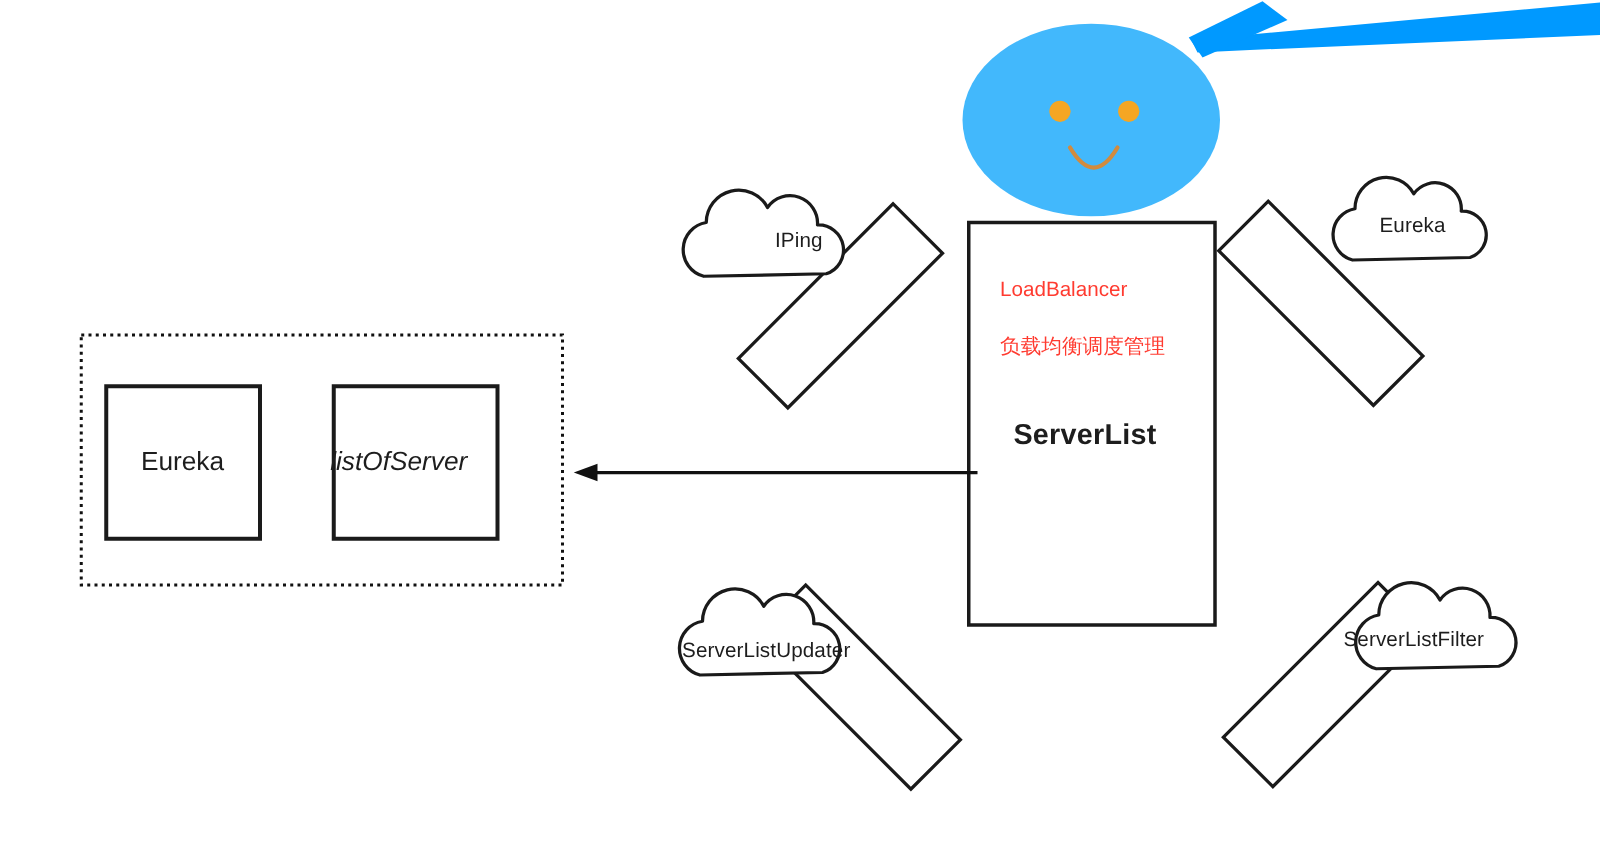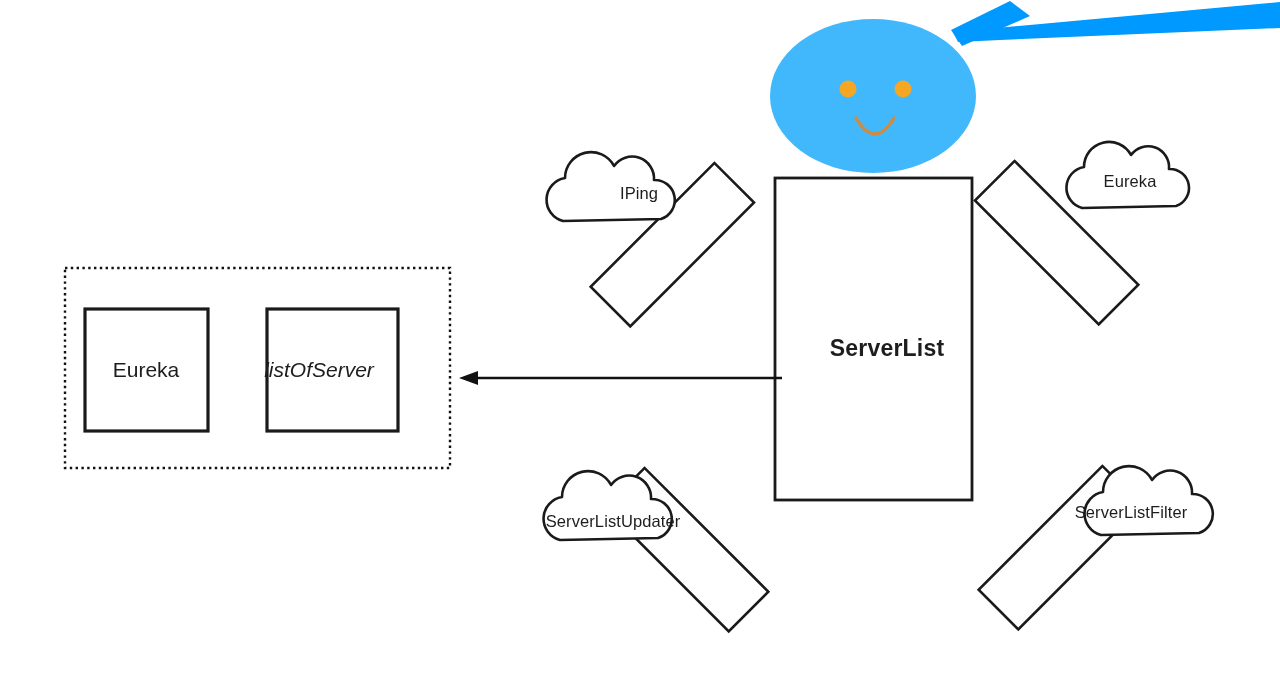--- a/index.html
+++ b/index.html
@@ -156,22 +156,26 @@
       <line class="connector-line" x1="782" y1="378" x2="470" y2="378"></line>
       <polygon class="arrow-head" points="459,378 478,371 478,385"></polygon>
     </g>
 
     <rect class="dotted-group" x="65" y="268" width="385" height="200"></rect>
 
     <rect class="solid-box" x="85" y="309" width="123" height="122"></rect>
     <rect class="solid-box" x="267" y="309" width="131" height="122"></rect>
   </svg>
 
+  <div class="lbl lbl-red" style="left:800px; top:199px; color:#FF3B30;">
+    <div>LoadBalancer</div>
+    <div>负载均衡调度管理</div>
+  </div>
 
-  <div class="lbl lbl-title" style="left:887px; top:348px;">ServerList</div>
+  <div class="lbl lbl-title" style="left:868px; top:348px;">ServerList</div>
 
   <div class="lbl lbl-cloud" style="left:639px; top:193px;">IPing</div>
 
   <div class="lbl lbl-cloud" style="left:1130px; top:181px;">Eureka</div>
 
   <div class="lbl lbl-cloud" style="left:613px; top:521px;">ServerListUpdater</div>
 
   <div class="lbl lbl-cloud" style="left:1131px; top:512px;">ServerListFilter</div>
 
   <div class="lbl lbl-box" style="left:146px; top:370px;">Eureka</div>

